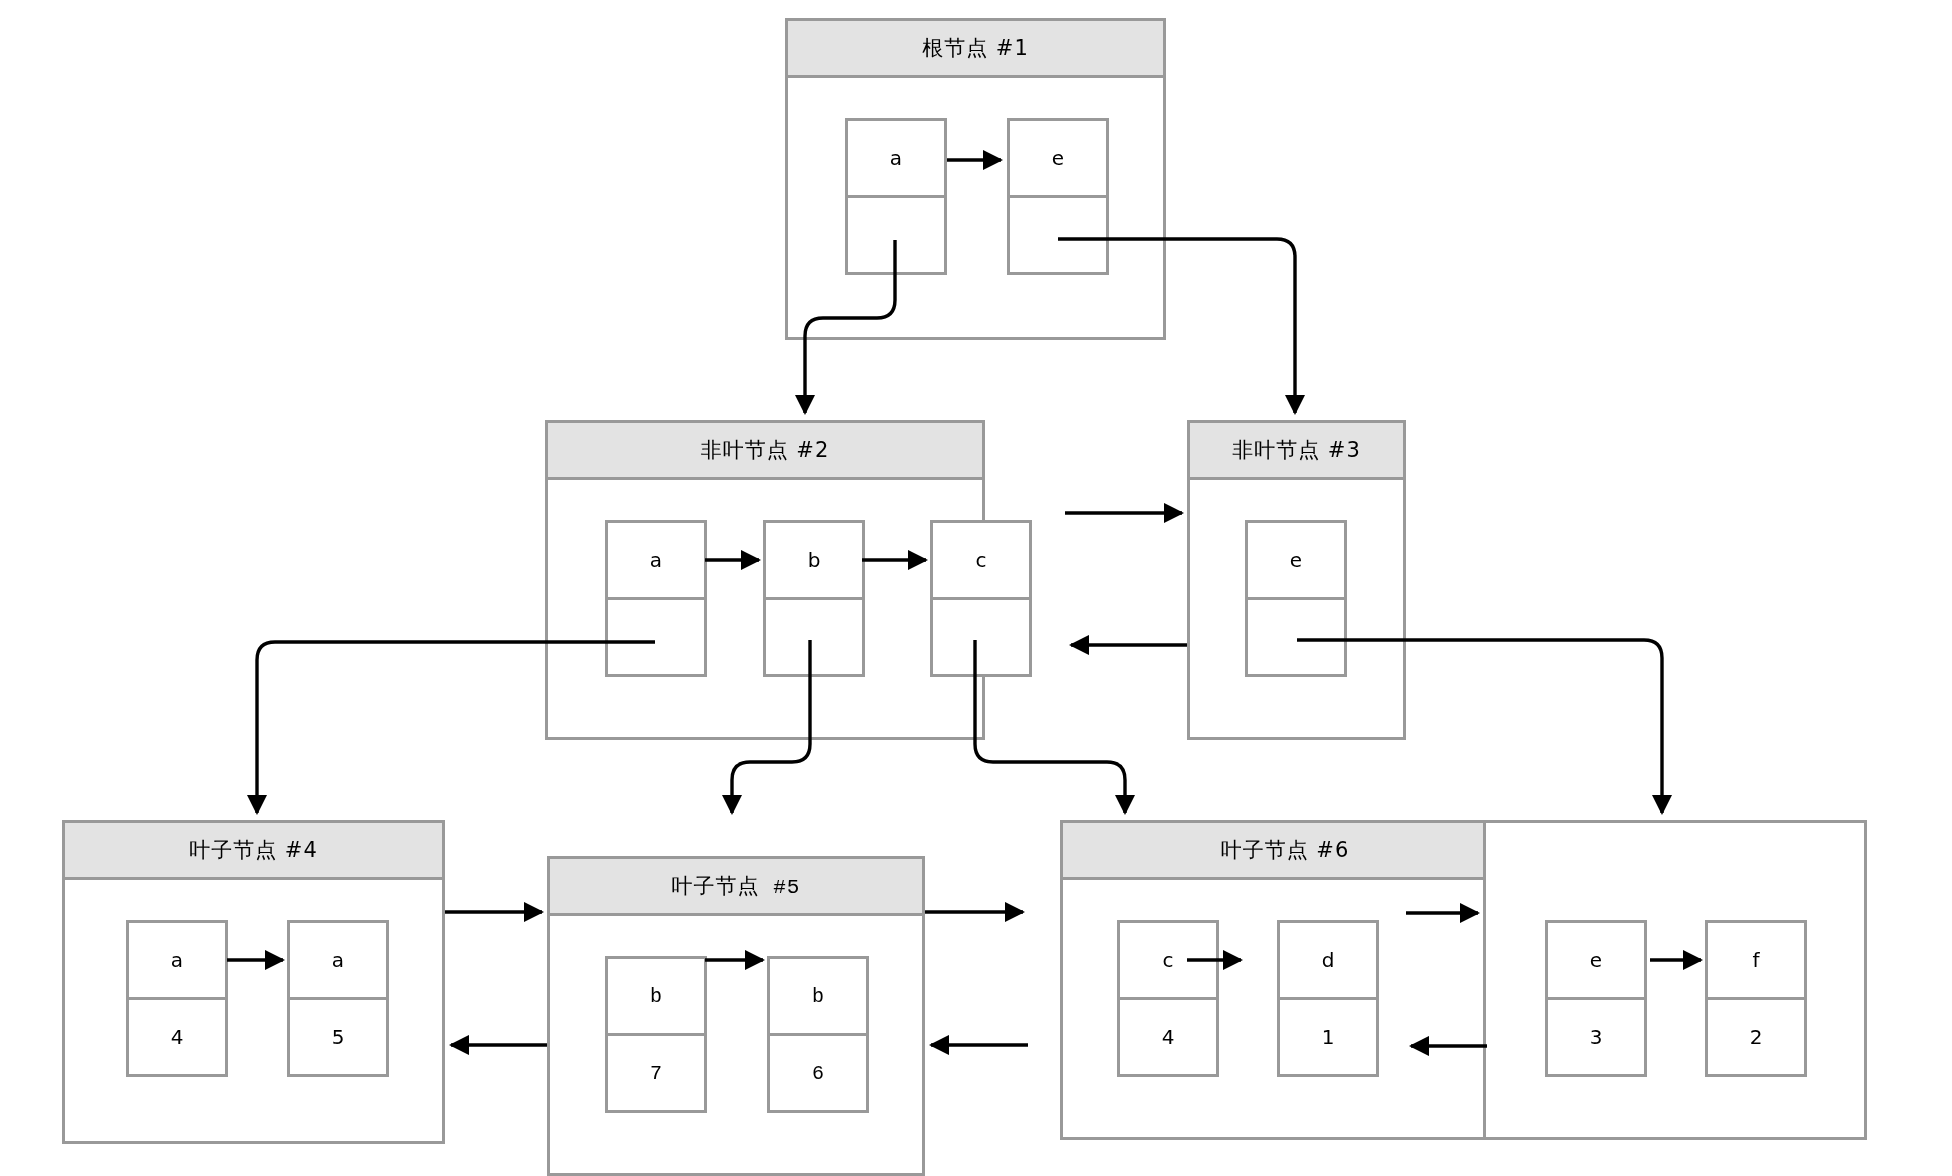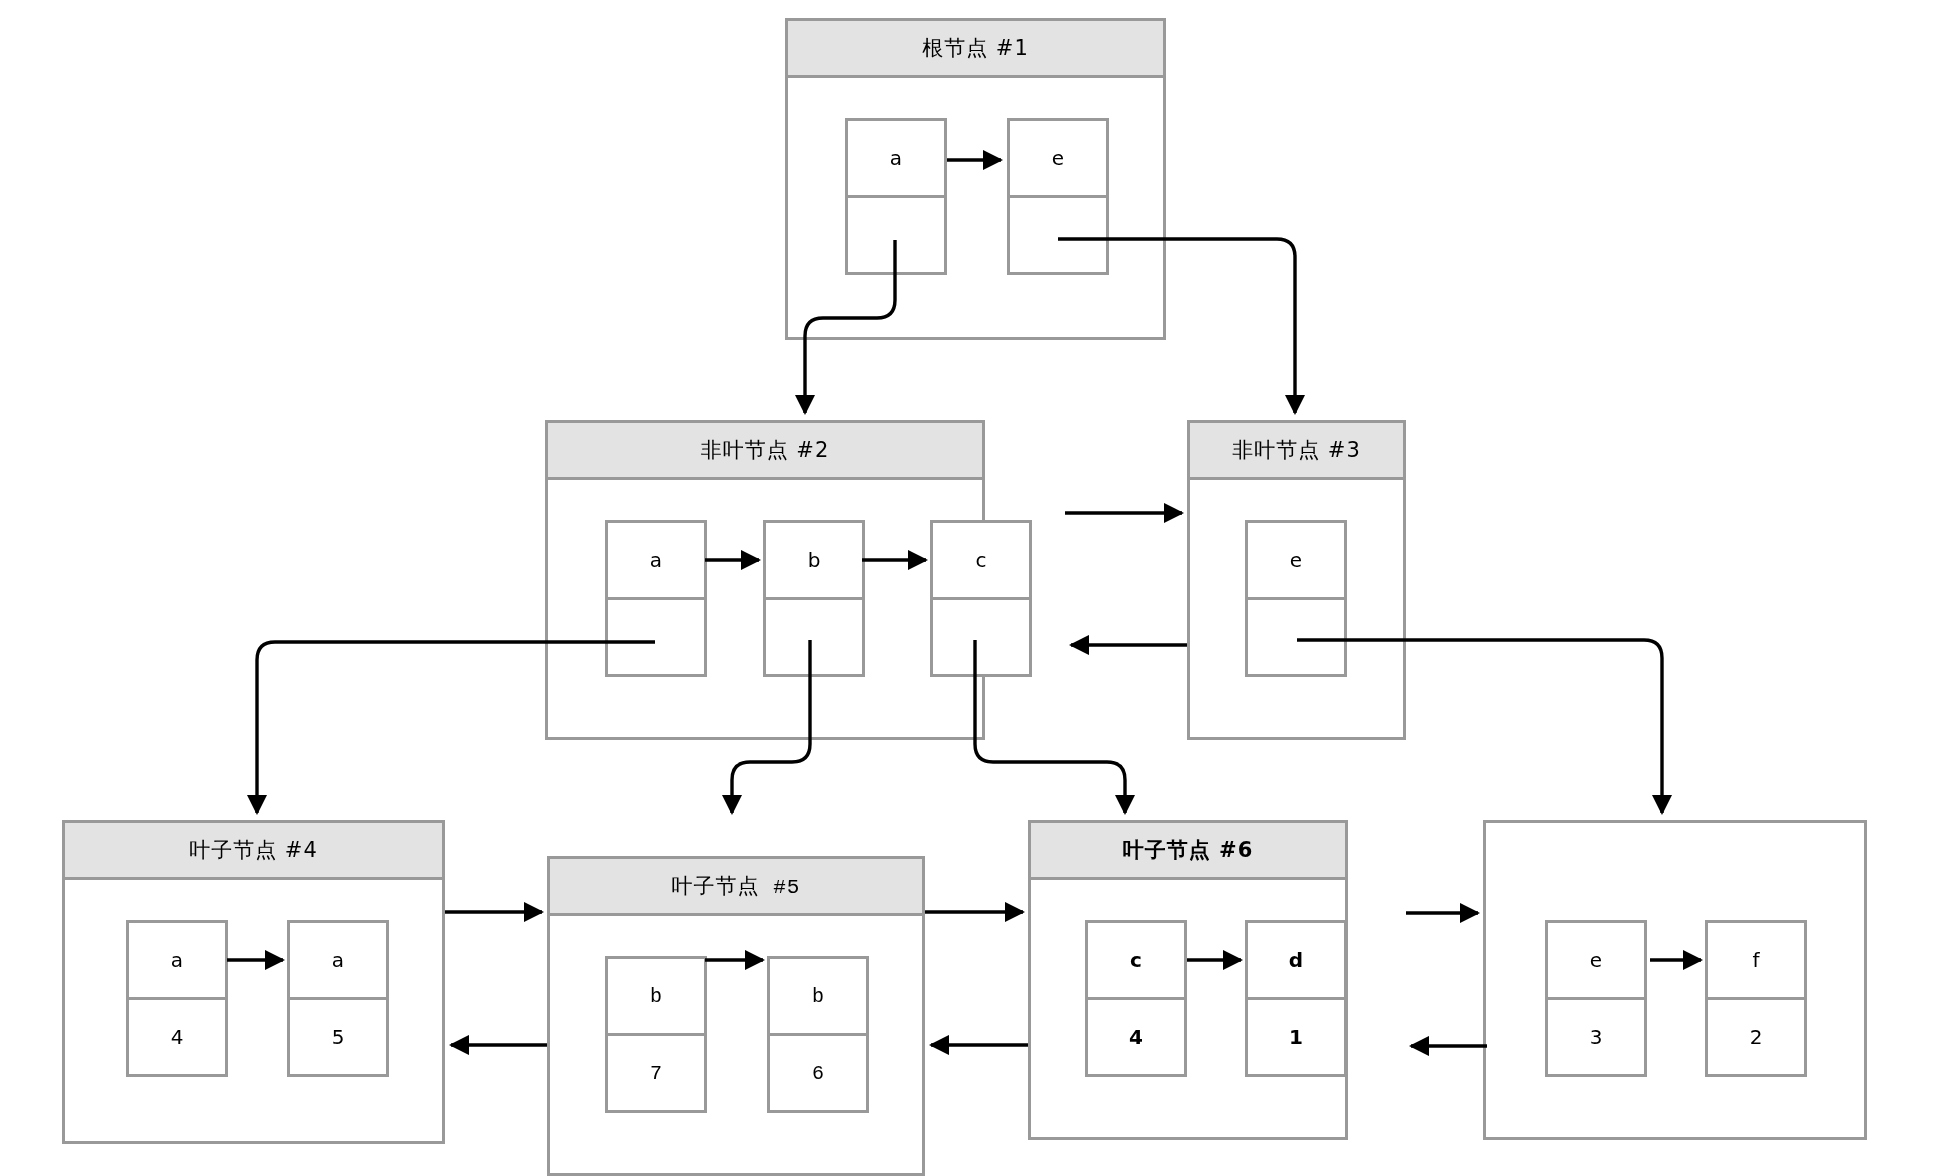--- a/index.html
+++ b/index.html
@@ -87,21 +87,21 @@
     <div class="cell" style="left:55px;top:97px;">
       <div class="box">b</div>
       <div class="box">7</div>
     </div>
     <div class="cell" style="left:217px;top:97px;">
       <div class="box">b</div>
       <div class="box">6</div>
     </div>
   </div>
 
-  <div class="node" style="left:1028px;top:820px;width:320px;height:320px;font-weight:bold;">
+  <div class="node" style="left:1060px;top:820px;width:450px;height:320px;">
     <div class="hdr">叶子节点 #6</div>
     <div class="cell" style="left:54px;top:97px;">
       <div class="box">c</div>
       <div class="box">4</div>
     </div>
     <div class="cell" style="left:214px;top:97px;">
       <div class="box">d</div>
       <div class="box">1</div>
     </div>
   </div>

